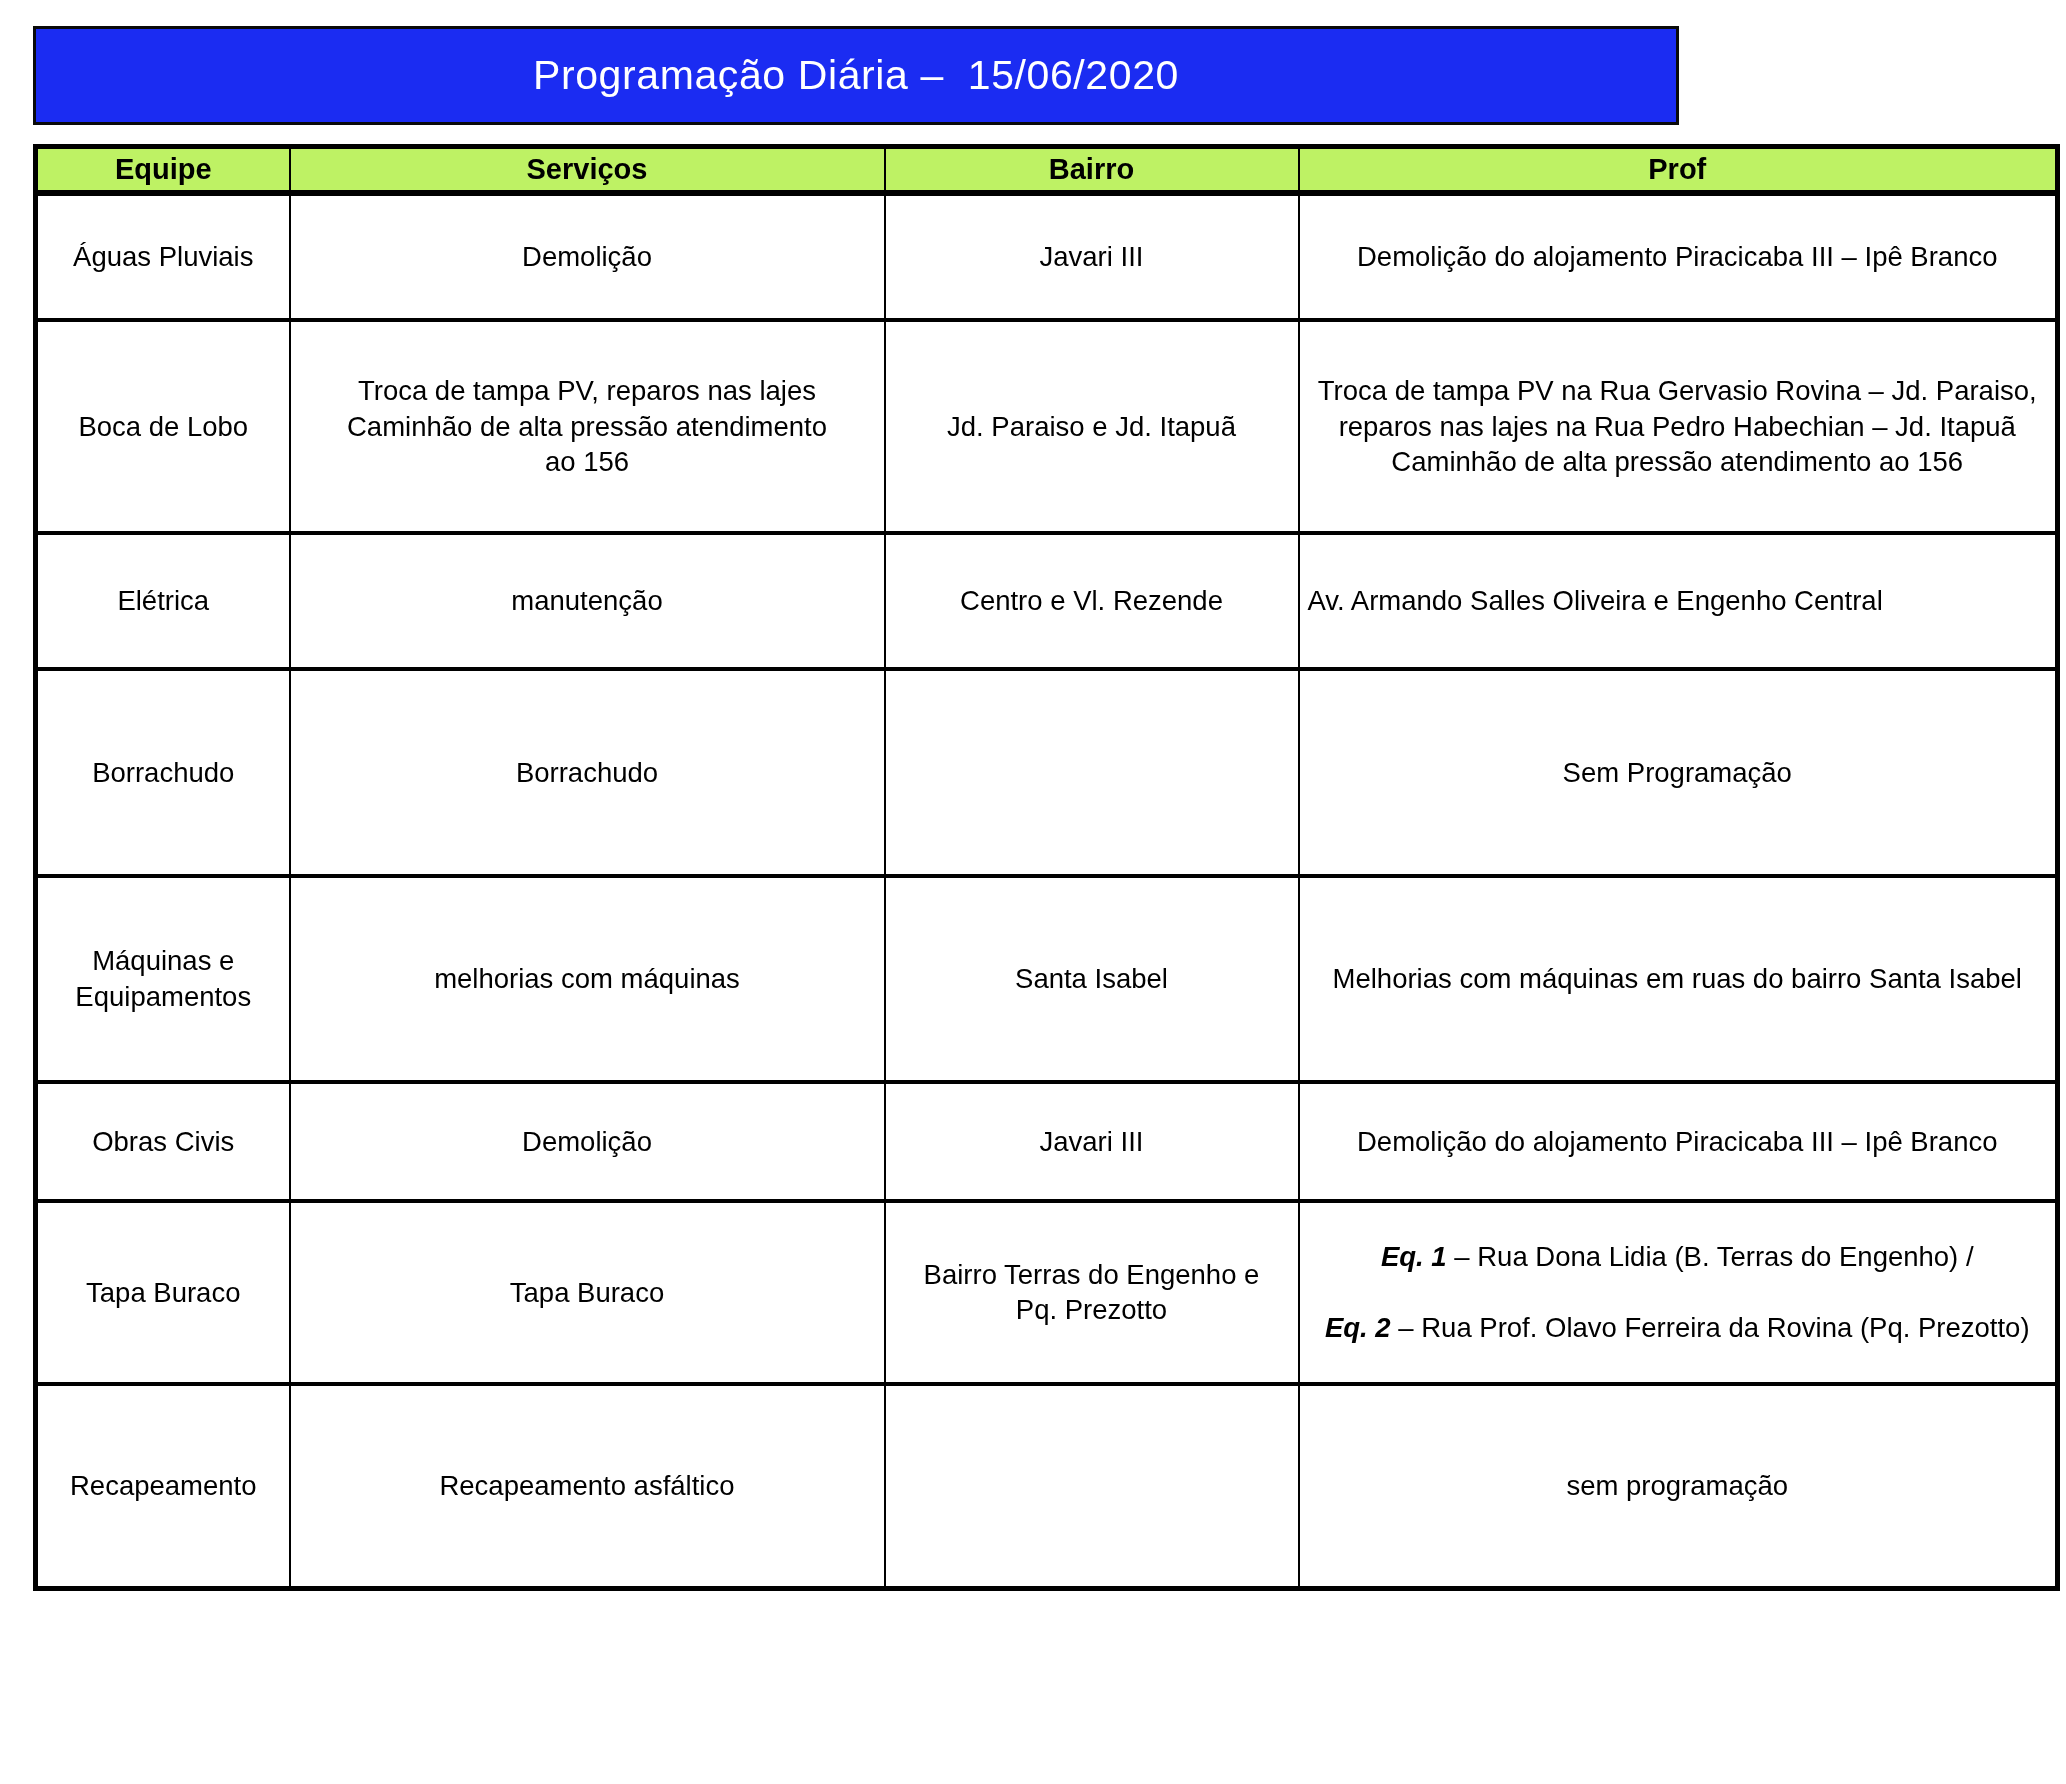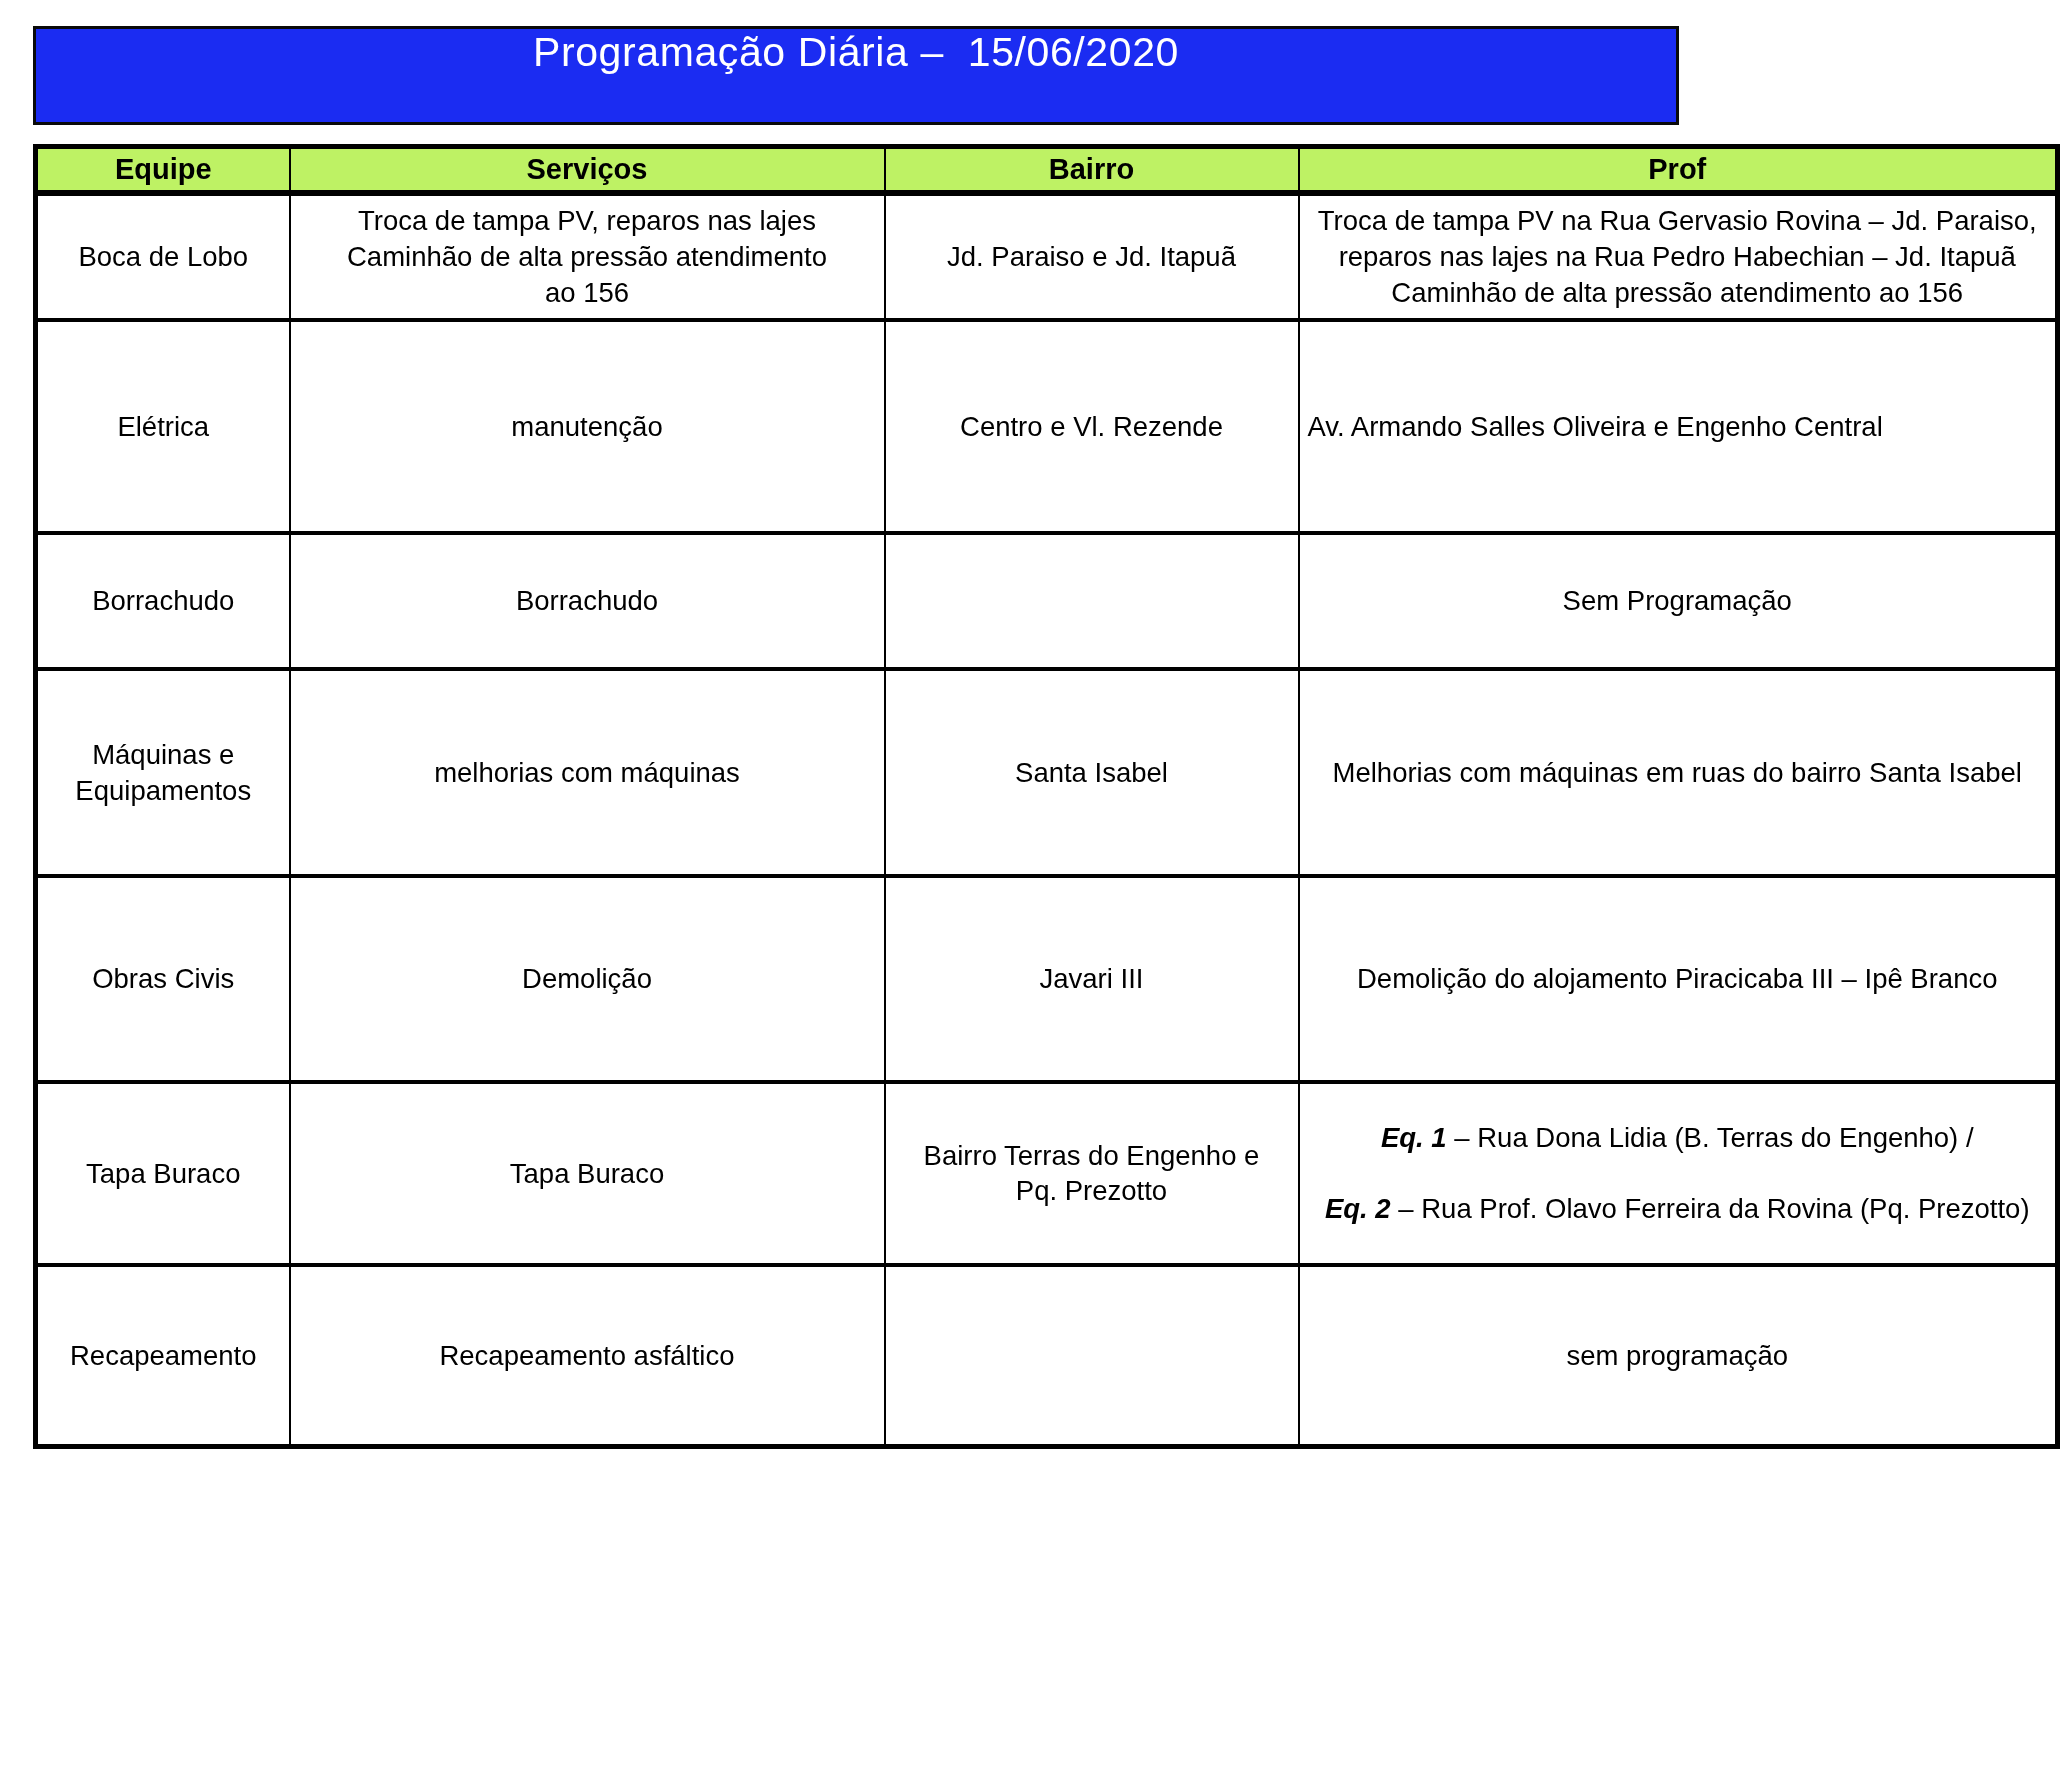--- a/index.html
+++ b/index.html
@@ -14,20 +14,21 @@
   .title-bar {
     position: absolute;
     left: 33px;
     top: 26px;
     width: 1646px;
     height: 99px;
     background: #1b2cf2;
     border: 3.4px solid #0a0a0a;
     box-sizing: border-box;
     display: flex;
+    align-items: center;
     justify-content: center;
   }
   .title-text {
     color: #ffffff;
     font-size: 41px;
     letter-spacing: 0.6px;
     white-space: pre;
   }
   table.schedule {
     position: absolute;
@@ -97,20 +98,26 @@
     <thead>
       <tr>
         <th>Equipe</th>
         <th>Serviços</th>
         <th>Bairro</th>
         <th>Prof</th>
       </tr>
     </thead>
     <tbody>
       <tr>
+        <td>Águas Pluviais</td>
+        <td>Demolição</td>
+        <td>Javari III</td>
+        <td>Demolição do alojamento Piracicaba III – Ipê Branco</td>
+      </tr>
+      <tr>
         <td>Boca de Lobo</td>
         <td>Troca de tampa PV, reparos nas lajes
 Caminhão de alta pressão atendimento
 ao 156</td>
         <td>Jd. Paraiso e Jd. Itapuã</td>
         <td>Troca de tampa PV na Rua Gervasio Rovina – Jd. Paraiso,
 reparos nas lajes na Rua Pedro Habechian – Jd. Itapuã
 Caminhão de alta pressão atendimento ao 156</td>
       </tr>
       <tr>

